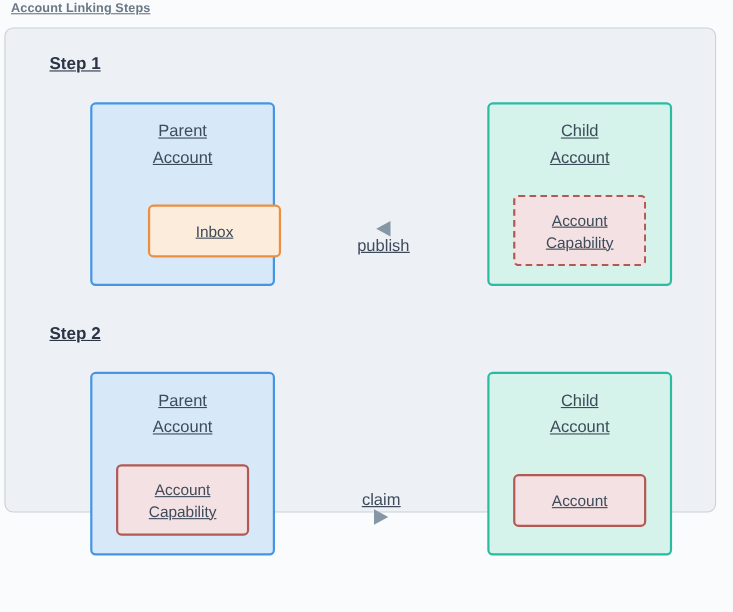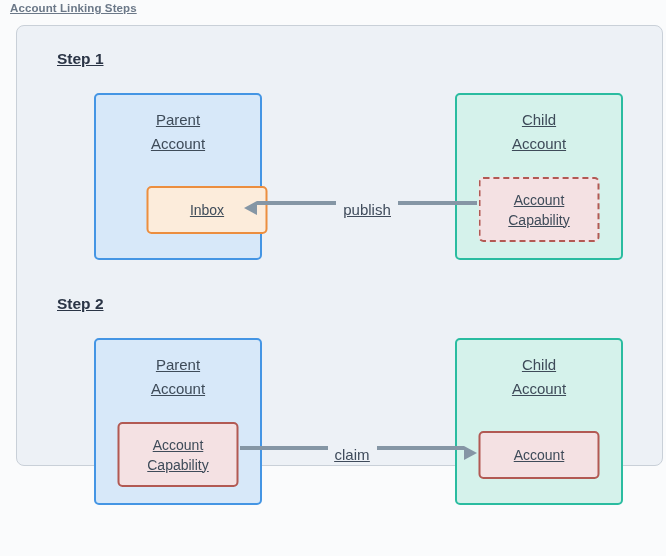--- a/index.html
+++ b/index.html
@@ -11,21 +11,21 @@
   }
   .stage { position: relative; width: 666px; height: 556px; }
 
   .figure-title {
     position: absolute; left: 10px; top: 2px;
     font-size: 11.5px; font-weight: bold; letter-spacing: .1px;
     color: var(--title_text, #6b7888);
   }
 
   .panel {
-    position: absolute; left: 16px; top: 25px;
+    position: absolute; left: 4px; top: 25px;
     width: 647px; height: 441px;
     background: var(--panel_bg, #edf1f6);
     border: 1px solid var(--panel_border, #c9d0d8);
     border-radius: 8px;
   }
 
   .step-heading {
     position: absolute; left: 40px;
     font-size: 15.5px; font-weight: bold;
     color: var(--heading_text, #2b3546);
@@ -58,21 +58,21 @@
     color: var(--box_text, #3e4b59);
   }
   .inner-box.one-line { height: 48px; top: 91px; }
   .inner-box.two-line { height: 65px; top: 82px; }
   .inner-box.orange { background: var(--orange_fill, #fcecdb); border-color: var(--orange_border, #ec8e3f); margin-left: 29px; }
   .inner-box.pink   { background: var(--pink_fill, #f4e1e3); border-color: var(--pink_border, #b25953); }
   .inner-box.dashed { border-style: dashed; }
 
   .arrow {
     position: absolute; height: 16px;
-    display: flex; 
+    display: flex; align-items: center; flex-direction: column;
   }
   .arrow.publish { left: 227px; top: 175px; width: 233px; }
   .arrow.claim   { left: 223px; top: 420px; width: 237px; }
   .arrow .line { flex: 1; height: 3.5px; background: var(--arrow, #8596a5); }
   .arrow .label {
     margin: 0 7px; font-size: 15px; color: var(--label_text, #3f4b5b);
   }
   .arrow .head { width: 0; height: 0; }
   .arrow .head.left  { border-top: 7px solid transparent; border-bottom: 7px solid transparent; border-right: 13px solid var(--arrow, #8596a5); }
   .arrow .head.right { border-top: 7px solid transparent; border-bottom: 7px solid transparent; border-left: 13px solid var(--arrow, #8596a5); }

